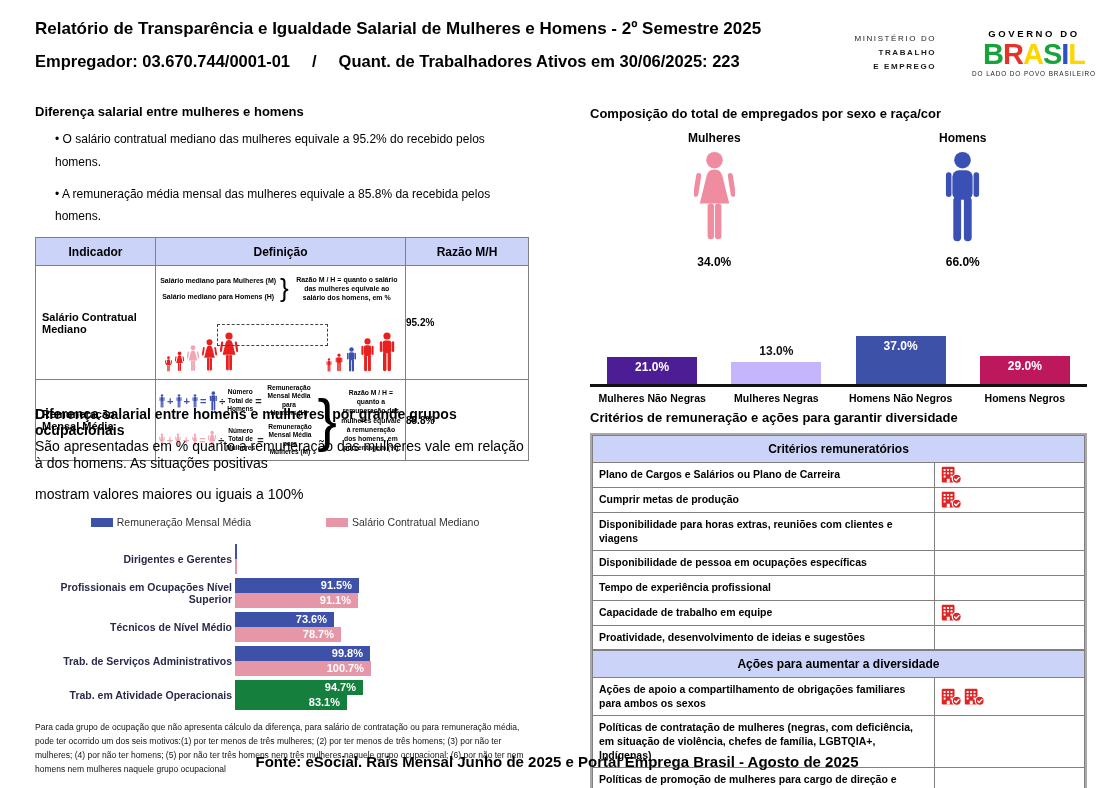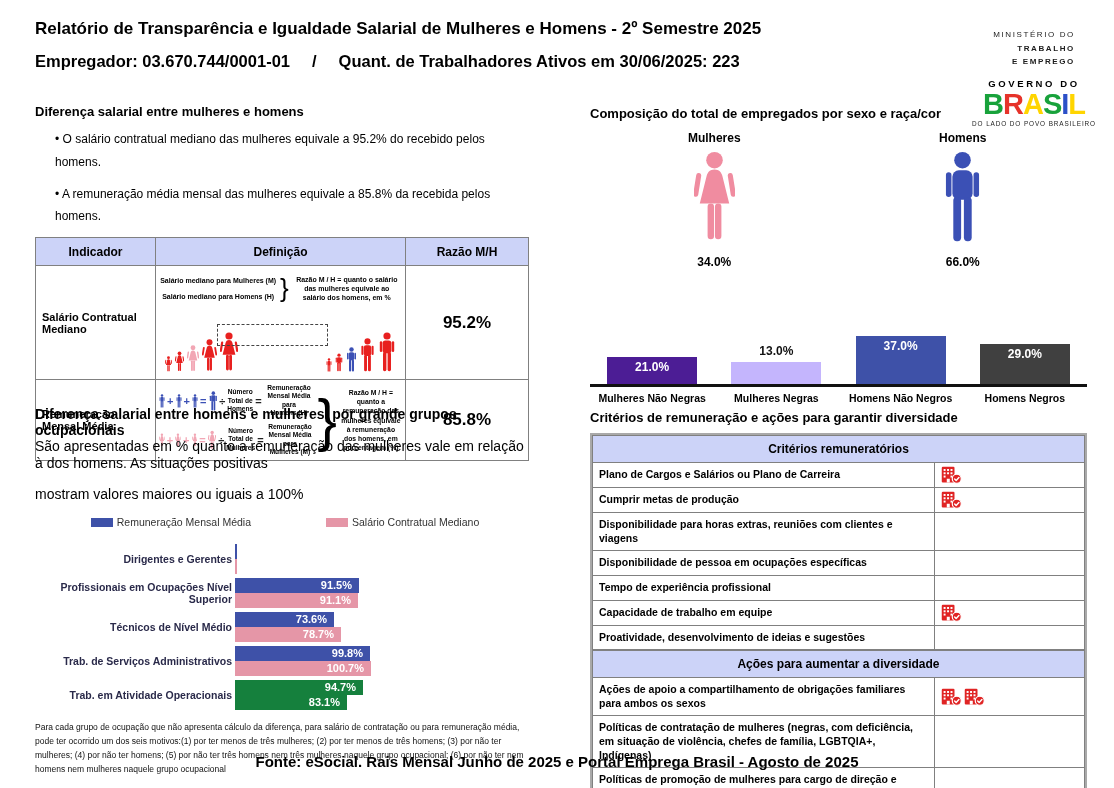--- a/index.html
+++ b/index.html
@@ -4,21 +4,21 @@
 <style>
   * { margin:0; padding:0; box-sizing:border-box; }
   html,body { background:#ffffff; }
   body { font-family:"Liberation Sans", sans-serif; color:#000; }
   .page { position:relative; width:1114px; height:788px; background:#fff; overflow:hidden; }
 
   
   .hdr { position:absolute; left:35px; top:20px; right:18px; display:flex; justify-content:space-between; }
   .hdr-title { font-size:17px; font-weight:bold; line-height:1; }
   .hdr-line2 { margin-top:15px; font-size:16.5px; font-weight:bold; display:flex; gap:22px; }
-  .logos { display:flex; align-items:center; gap:9px; padding-top:8px;flex-direction:column; }
+  .logos { display:flex; align-items:center; gap:36px; padding-top:8px; }
   .ministry { text-align:right; font-size:8px; letter-spacing:1.6px; line-height:1.7; color:#1c1c1c; }
   .ministry .b { font-weight:bold; }
   .gov { text-align:center; }
   .gov-top { font-size:9.5px; font-weight:bold; letter-spacing:2.6px; }
   .brasil { font-size:29px; font-weight:800; letter-spacing:-1px; line-height:1.05; }
   .gov-tag { font-size:6.4px; letter-spacing:0.9px; margin-top:1px; color:#222; }
 
   
   .sec-title { font-size:13px; font-weight:bold; }
   .sec-lt { position:absolute; left:35px; top:104px; width:493px; }
@@ -28,21 +28,21 @@
 
   
   .bullets { margin-top:9px; }
   .bullet { font-size:12px; margin:0 0 9px 20px; line-height:1.9; }
   .bullet::before { content:"• "; }
   table.ind { border-collapse:collapse; table-layout:fixed; width:493px; margin-top:2px; }
   table.ind th, table.ind td { border:1px solid #808080; }
   table.ind th { background:#ccd3f8; font-size:12px; font-weight:bold; height:28px; }
   .col-ind { width:120px; } .col-def { width:250px; } .col-ratio { width:123px; }
   td.ind-name { font-size:11px; font-weight:bold; padding:4px 6px; vertical-align:middle; }
-  td.ratio { font-size:17px; font-weight:bold; text-align:center; vertical-align:middle; }
+  td.ratio { font-size:10px; font-weight:bold; text-align:left; vertical-align:middle; }
   td.def { vertical-align:middle; padding:4px 3px; }
 
   .d1-top { display:flex; align-items:center; justify-content:center; gap:4px; }
   .d1-lines { text-align:center; }
   .d1-lines div { font-size:7px; font-weight:bold; line-height:2.2; white-space:nowrap; }
   .brace { font-size:26px; font-weight:300; line-height:0.9; }
   .brace-big { font-size:58px; font-weight:300; line-height:0.9; }
   .d1-note { width:108px; font-size:7px; font-weight:bold; text-align:center; line-height:1.35; }
   .d2-note { width:96px; font-size:6.8px; font-weight:bold; text-align:center; line-height:1.35; }
   .people { position:relative; margin-top:6px; height:62px; display:flex; align-items:flex-end; justify-content:space-between; padding:0 6px; }
@@ -325,21 +325,21 @@
           <div class="comp-bar" style="height: 22px; background: #c4b5fd;">
             <span class="comp-val above">13.0%</span>
           </div>
         </div>
         <div class="comp-col">
           <div class="comp-bar" style="height: 48px; background: rgb(62, 81, 168);">
             <span class="comp-val">37.0%</span>
           </div>
         </div>
         <div class="comp-col">
-          <div class="comp-bar" style="height: 40px; background: #404040;">
+          <div class="comp-bar" style="height: 28px; background: #be185d;">
             <span class="comp-val">29.0%</span>
           </div>
         </div>
       </div>
     <div class="comp-cats" id="comp-labels">
         <div class="comp-cat">Mulheres Não Negras</div>
         <div class="comp-cat">Mulheres Negras</div>
         <div class="comp-cat">Homens Não Negros</div>
         <div class="comp-cat">Homens Negros</div>
       </div>

